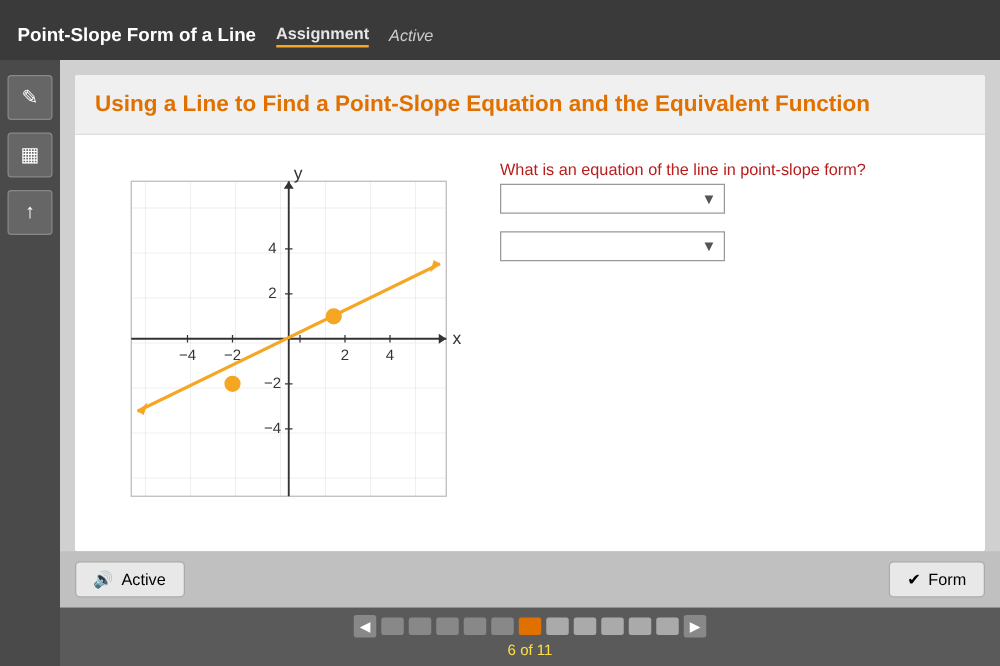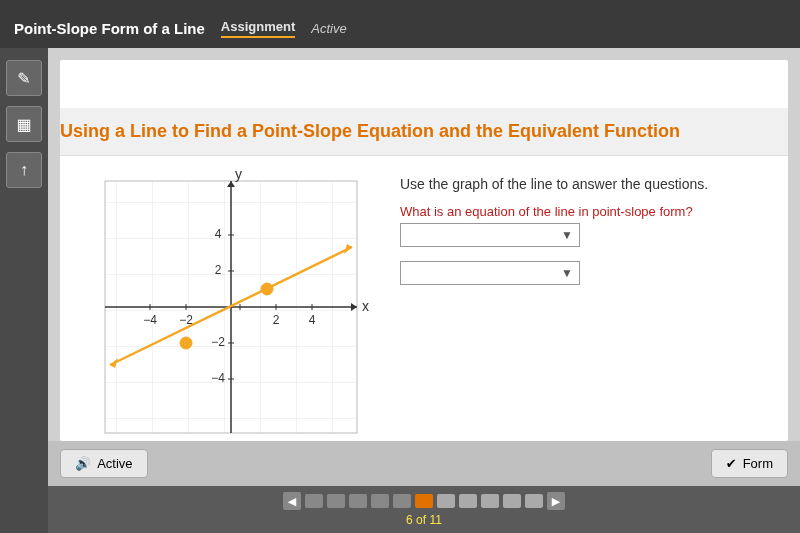--- a/index.html
+++ b/index.html
@@ -86,23 +86,22 @@
       margin: 12px 12px 0 12px;
       flex: 1;
       border-radius: 2px;
       overflow: hidden;
       display: flex;
       flex-direction: column;
     }
 
     #card-header {
       background: #f0f0f0;
-      padding: 12px 0;
+      padding: 12px 16px;
       border-bottom: 1px solid #ddd;
-      margin-top: 48px;
     }
     #card-title {
       font-size: 18px;
       font-weight: bold;
       color: #e07000;
       line-height: 1.3;
     }
 
     #card-body {
       display: flex;
@@ -304,21 +303,20 @@
           <polygon points="30,199 38,192 35,202" fill="#f5a623"></polygon>
           <polygon points="272,81 264,88 267,78" fill="#f5a623"></polygon>
 
           <circle cx="106" cy="177" r="6" fill="#f5a623" stroke="#f5a623" stroke-width="1"></circle>
 
           <circle cx="187" cy="123" r="6" fill="#f5a623" stroke="#f5a623" stroke-width="1"></circle>
         </svg>
       </div>
 
       <div id="questions-area">
-        <p id="use-graph-text">Use the graph of the line to answer the questions.</p>
 
         <p class="question-label">What is an equation of the line in point-slope form?</p>
         <div class="dropdown-box">
           <span>▼</span>
         </div>
 
         <div class="dropdown-box">
           <span>▼</span>
         </div>
       </div>

